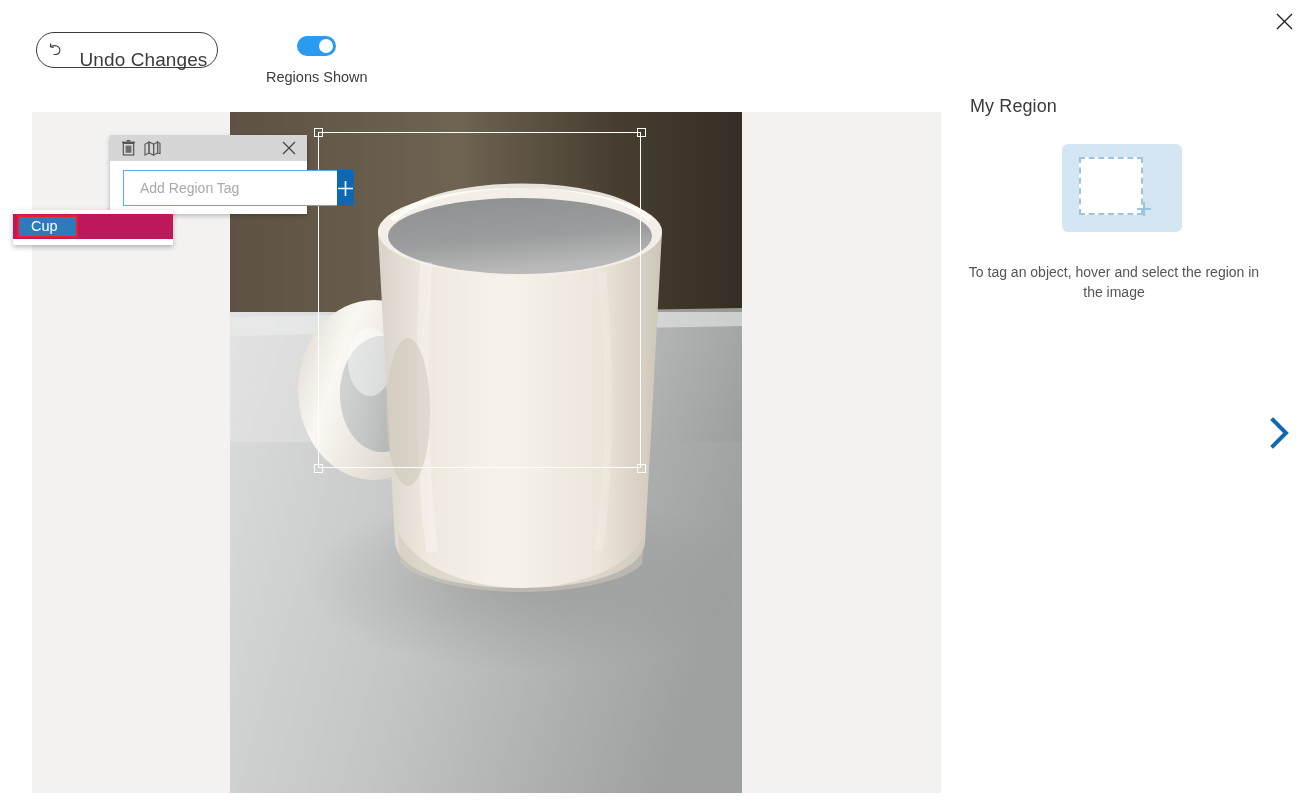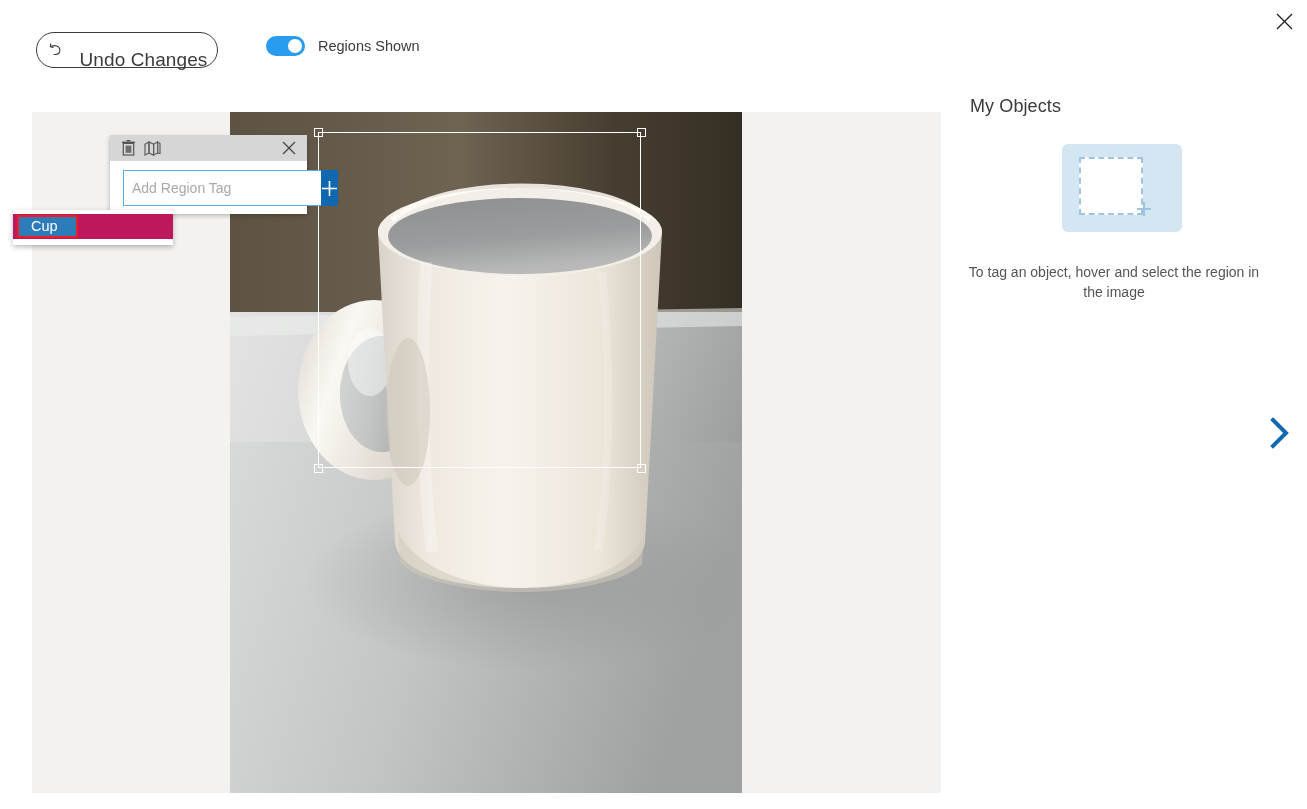--- a/index.html
+++ b/index.html
@@ -28,21 +28,21 @@
     border: 1px solid #3b3b3b; border-radius: 18px;
     background: #ffffff; cursor: pointer;
     display: flex; align-items: center; justify-content: center;
     gap: 16px;
   }
   .undo-btn .undo-ico { width: 17px; height: 17px; display:block; }
   .undo-btn .undo-label { font-size: 19px; color: #3b3b3b; letter-spacing: .1px; margin-top: 20px; }
 
   .toggle-wrap {
     position: absolute; left: 266px; top: 4px;
-    display: flex; align-items: center; gap: 13px;
+    display: flex; align-items: center; gap: 13px; flex-direction: column;
   }
   .switch {
     width: 39px; height: 20px; border-radius: 10px;
     background: #2a9cf0; position: relative; cursor: pointer;
     flex: 0 0 auto;
   }
   .switch .knob {
     position: absolute; right: 3px; top: 3px;
     width: 14px; height: 14px; border-radius: 50%;
     background: #ffffff;
@@ -104,21 +104,21 @@
     position: relative;
     height: 36px; margin: 9px 5px 8px 13px;
     display: flex;
   }
   .tag-input {
     flex: 1 1 auto; height: 36px;
     border: 1px solid #5ca8e8; border-right: none;
     background: #ffffff;
     font-family: "Liberation Sans", sans-serif;
     font-size: 14px; color: #333333;
-    padding: 0 8px; outline: none;
+    padding: 0 16px; outline: none;
   }
   .tag-input::placeholder { color: #a9a9a9; }
   .tag-add-btn {
     width: 38px; height: 36px;
     background: #1068b0; border: none; cursor: pointer;
     display: flex; align-items: center; justify-content: center;
   }
 
   .tag-dropdown {
     position: absolute; left: 13px; top: 210px;
@@ -334,21 +334,21 @@
     </div>
   </div>
 
   <div class="tag-dropdown">
     <div class="tag-option">
       <span class="opt-label">Cup</span>
     </div>
   </div>
 
   <div class="right-panel">
-    <div class="panel-title">My Objects</div>
+    <div class="panel-title">My Region</div>
 
     <div class="placeholder-tile">
       <span class="dashed-box"></span>
       <svg class="tile-plus" viewBox="0 0 16 16">
         <path d="M8 1 L8 15 M1 8 L15 8" stroke="#9ec4e0" stroke-width="2.2" fill="none"></path>
       </svg>
     </div>
 
     <div class="placeholder-caption">To tag an object, hover and select the region in the image</div>
   </div>

